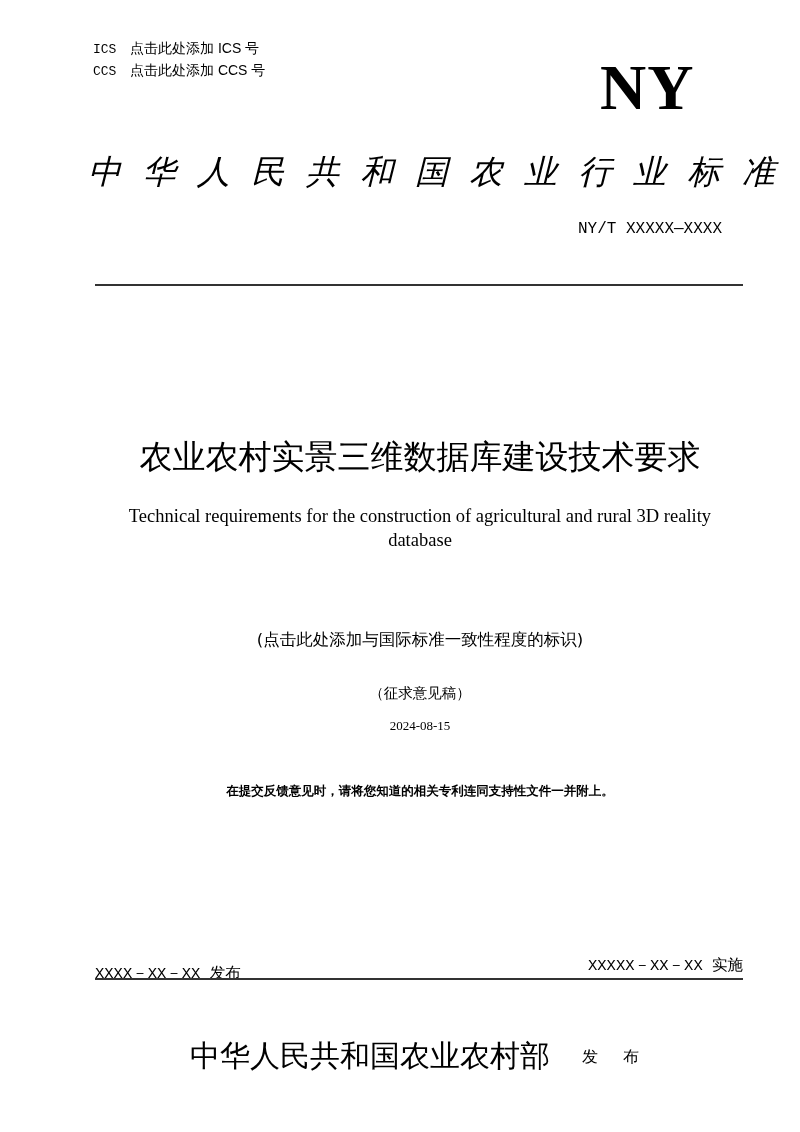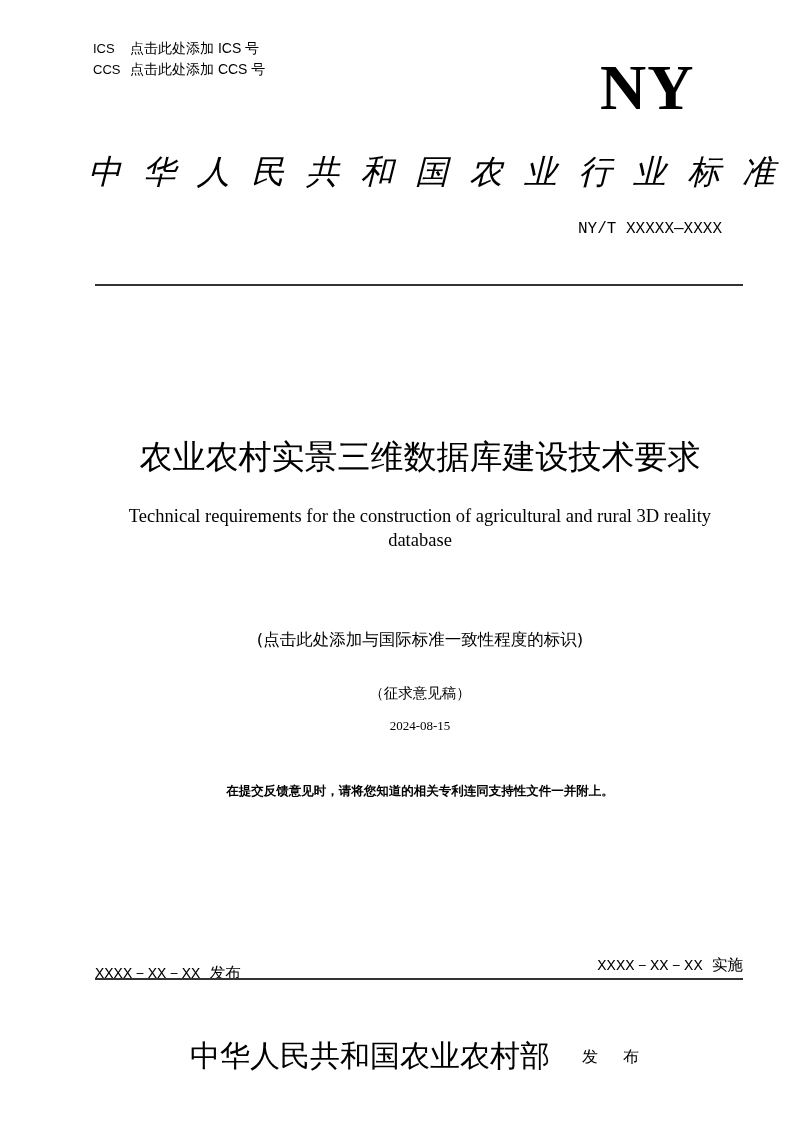--- a/index.html
+++ b/index.html
@@ -4,21 +4,21 @@
   <style>
     html, body { margin: 0; padding: 0; background: #ffffff; }
     body { width: 800px; height: 1132px; position: relative; overflow: hidden; color: #000; }
     .abs { position: absolute; }
     .serif { font-family: "Liberation Serif", "DejaVu Serif", serif; }
     .sans { font-family: "DejaVu Sans", "Liberation Sans", sans-serif; }
     .mono { font-family: "Liberation Mono", "DejaVu Sans Mono", monospace; }
 
     .ics-block { left: 93px; top: 38px; font-size: 12px; line-height: 20px; }
     .ics-row { white-space: nowrap; }
-    .ics-label { display: inline-block; width: 34px; font-family: Liberation Sans, sans-serif; font-size: 13px; }
+    .ics-label { display: inline-block; width: 34px; font-family: Liberation Mono, monospace; font-size: 13px; }
     .ics-text { font-family: Liberation Sans, sans-serif; font-size: 14px; }
 
     .ny-logo { left: 600px; top: 52px; font-family: "Liberation Serif", serif; font-weight: bold; font-size: 64px; line-height: 72px; letter-spacing: 1px; }
 
     .std-title { left: 88px; top: 150px; width: 660px; font-size: 33px; line-height: 44px; letter-spacing: 21.5px; white-space: nowrap; font-style: italic; }
 
     .std-number { right: 78px; top: 218px; font-size: 16px; line-height: 22px; white-space: nowrap; }
 
     .rule { position: absolute; left: 95px; width: 648px; height: 2px; background: #333; }
     .rule-top { top: 284px; }
@@ -70,18 +70,18 @@
 
 <div class="abs consistency sans">(点击此处添加与国际标准一致性程度的标识)</div>
 
 <div class="abs draft serif">（征求意见稿）</div>
 
 <div class="abs date serif">2024-08-15</div>
 
 <div class="abs notice sans">在提交反馈意见时，请将您知道的相关专利连同支持性文件一并附上。</div>
 
 <div class="abs release-left mono">XXXX－XX－XX 发布</div>
-<div class="abs release-right mono">XXXX－XX－XX 实施</div>
+<div class="abs release-right mono">XXXXX－XX－XX 实施</div>
 
 <div class="rule rule-bottom"></div>
 
 <div class="abs ministry">中华人民共和国农业农村部</div>
 <div class="abs publish sans">发 布</div>
 
 </body></html>

